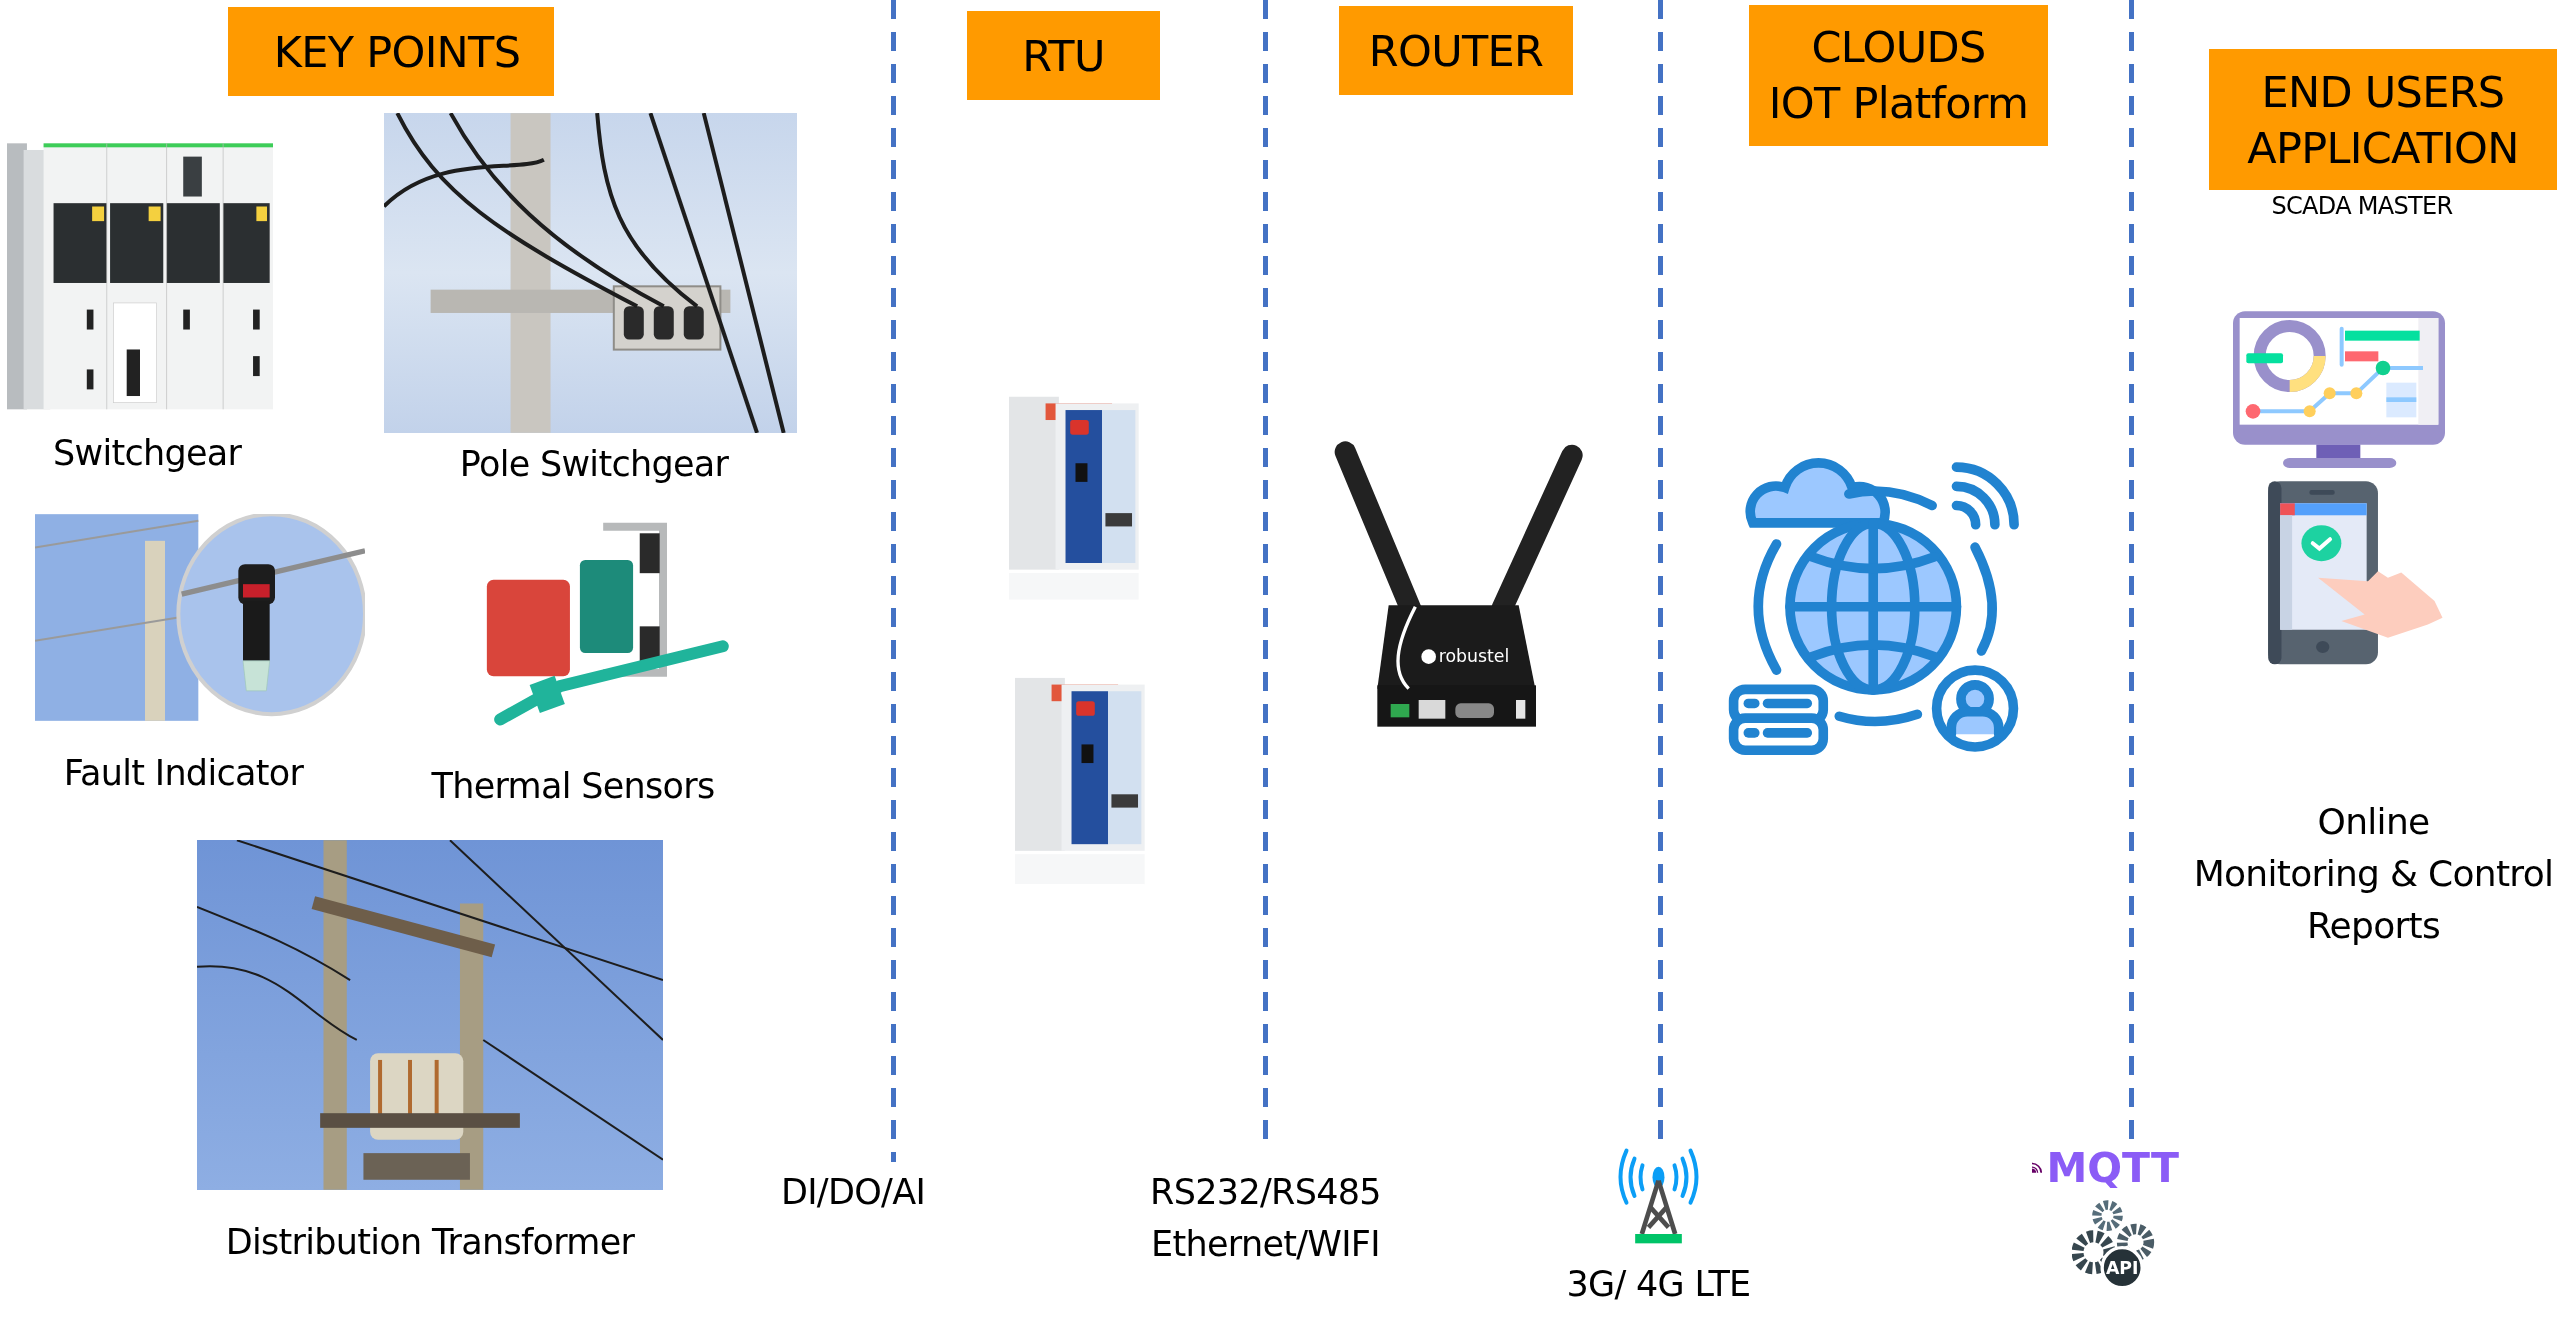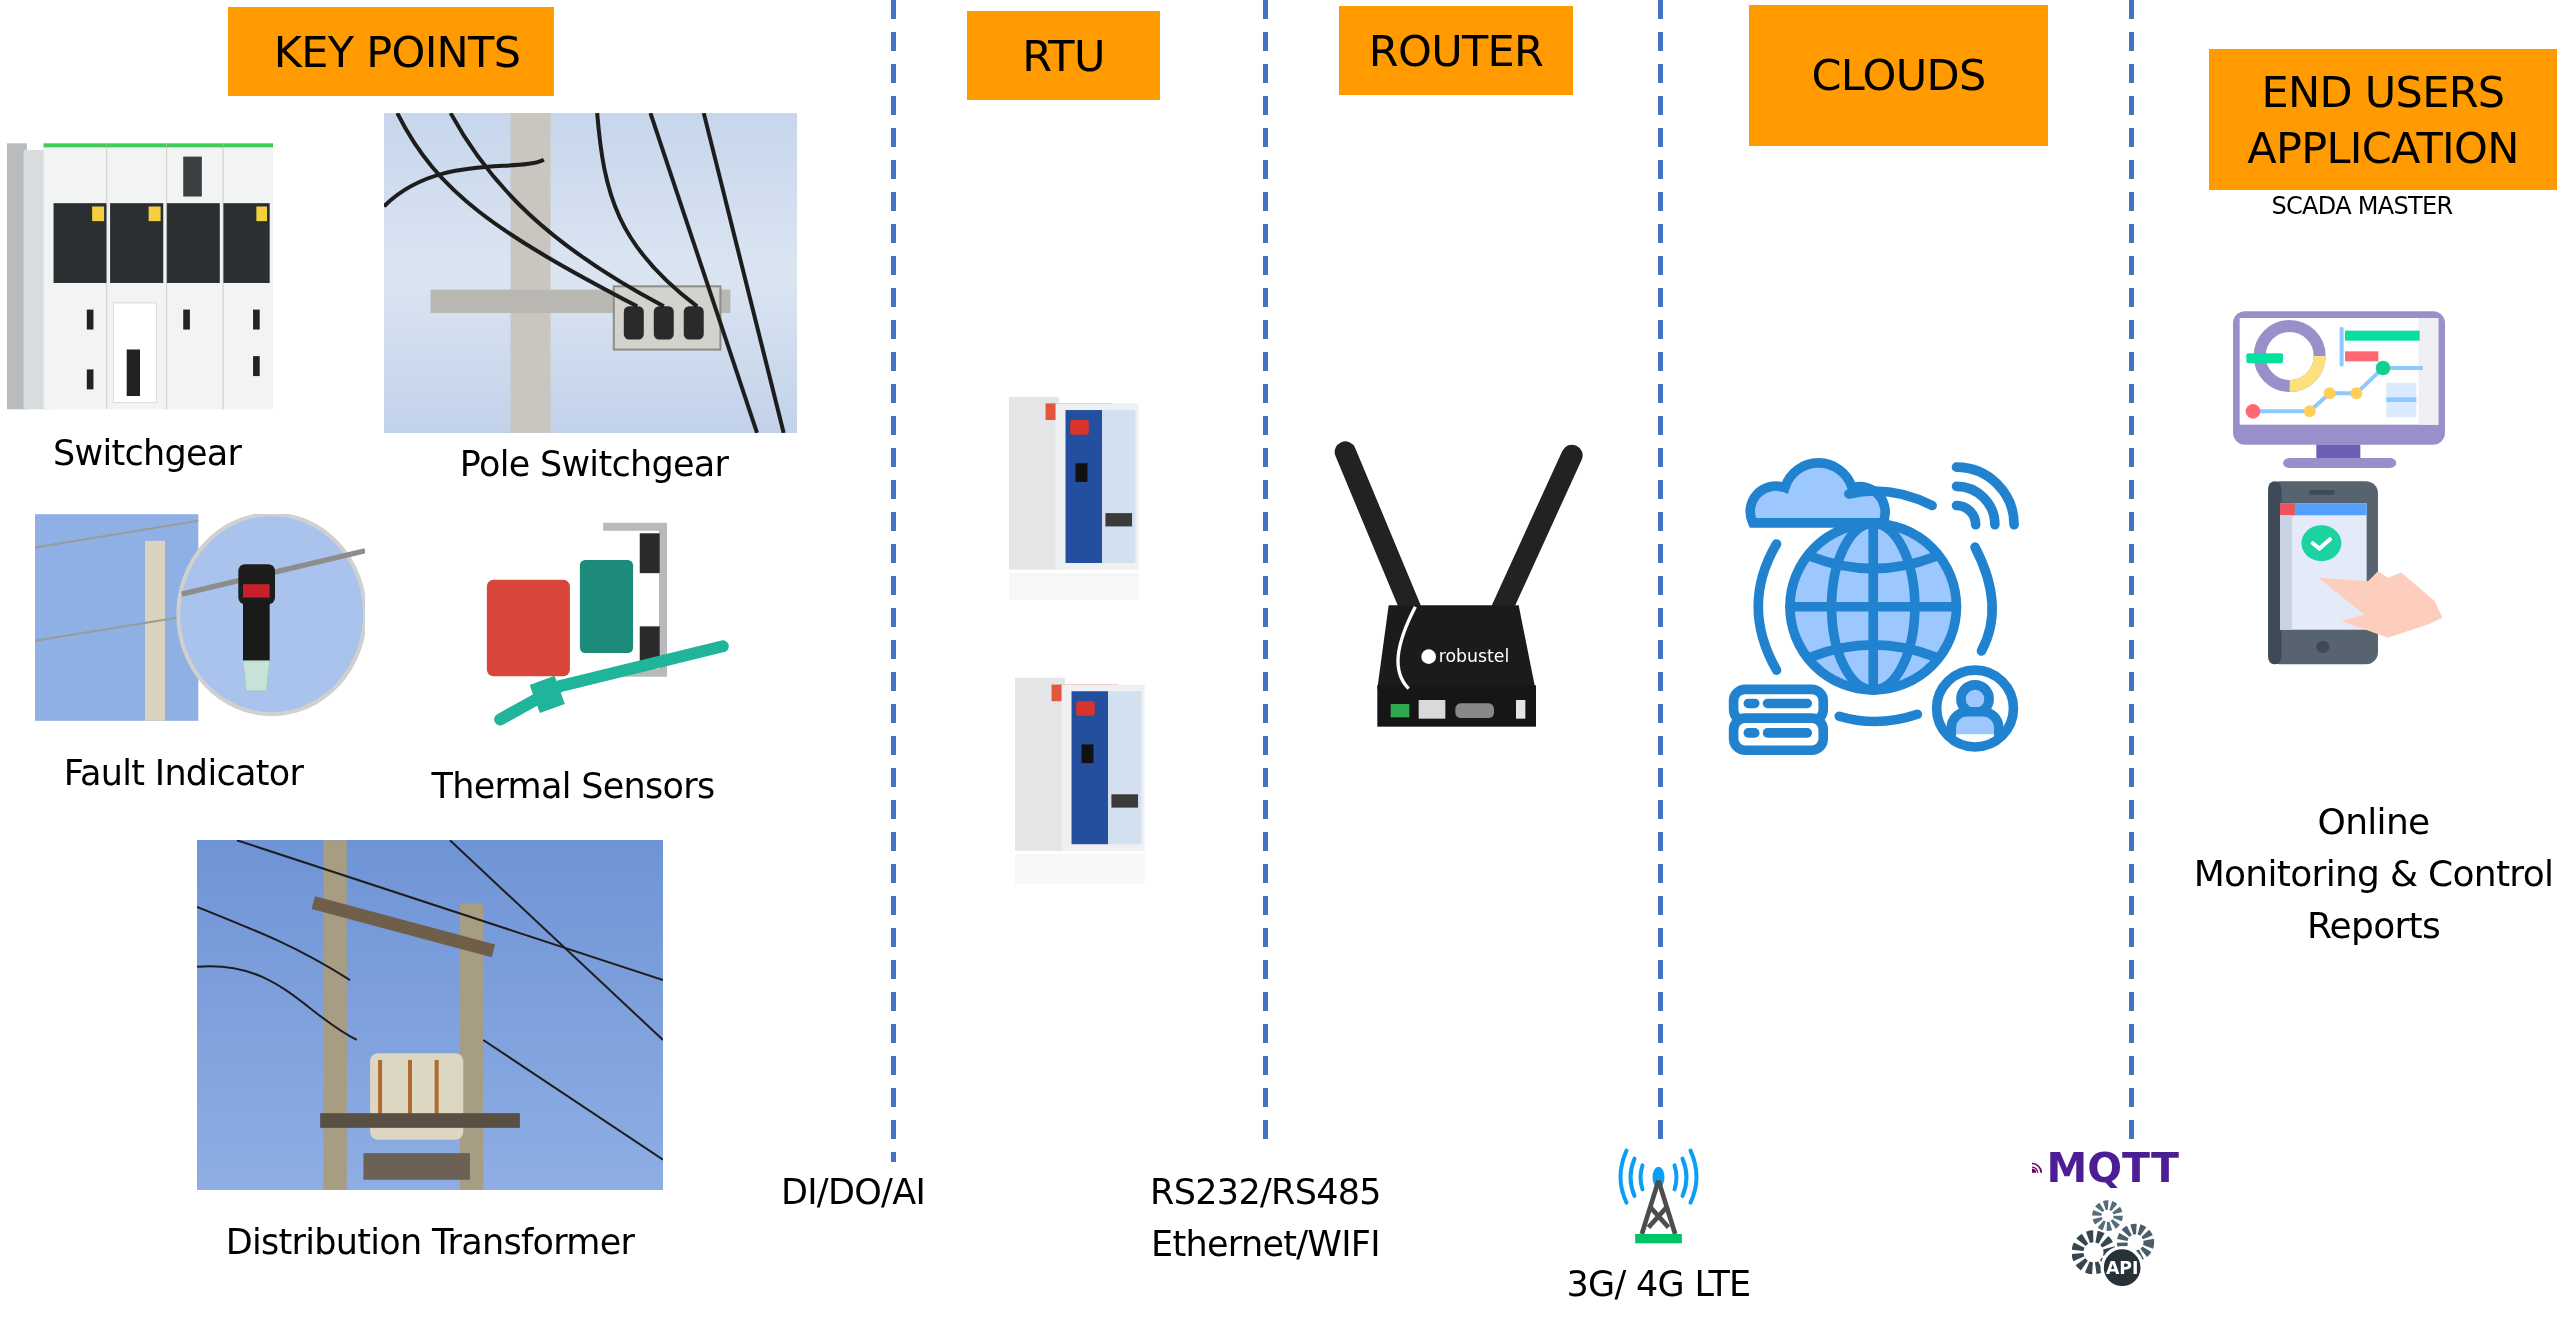--- a/index.html
+++ b/index.html
@@ -29,20 +29,21 @@
   <span>KEY POINTS</span>
 </div>
 <div class="header" style="left:967px; top:11.3px; width:193px; height:89px;">
   <span>RTU</span>
 </div>
 <div class="header" style="left:1339px; top:6px; width:234px; height:89px;text-align:right;">
   <span>ROUTER</span>
 </div>
 <div class="header" style="left:1749px; top:4.7px; width:299px; height:141px;">
   <span>CLOUDS</span>
+  <span>IOT Platform</span>
 </div>
 <div class="header" style="left:2209px; top:17px; width:348px; height:141px;margin-top:32px;">
   <span>END USERS</span>
   <span>APPLICATION</span>
 </div>
 <div class="label" style="left:2209px; top:169px; width:306px; font-size:24px;margin-top:23px;">SCADA MASTER</div>
 
 <div class="photo" style="left:6.7px; top:130px; width:266px; height:286px;">
   <svg width="266" height="286" viewBox="0 0 400 430">
     <rect x="0" y="20" width="30" height="400" fill="#b8bcbf"></rect>
@@ -300,21 +301,21 @@
 <div class="label" style="left:1532px; top:1264px; width:253px;">3G/ 4G LTE</div>
 
 <div style="position:absolute; left:2032px; top:1146px; width:147px; height:43px; display:flex; align-items:center;">
   <svg width="33" height="33" viewBox="0 0 50 50">
     <g fill="#660066">
         <path d="M0 50 V30 a20 20 0 0 1 20 20 z"></path>
         <path d="M0 20 a30 30 0 0 1 30 30 h-6 a24 24 0 0 0 -24 -24 z"></path>
         <path d="M0 2 a48 48 0 0 1 48 48 h-8 a40 40 0 0 0 -40 -40 z"></path>
       </g>
   </svg>
-  <span style="color:#4c1d95; font-family:'DejaVu Sans', sans-serif; font-weight:bold; font-size:41px; margin-left:4px;">MQTT</span>
+  <span style="color:#8b5cf6; font-family:'DejaVu Sans', sans-serif; font-weight:bold; font-size:41px; margin-left:4px;">MQTT</span>
 </div>
 <div class="photo" style="left:2072px; top:1189px; width:87px; height:100px;">
   <svg width="87" height="100" viewBox="0 0 130 150">
     <circle cx="53" cy="40" r="16" fill="none" stroke="#566d7a" stroke-width="14" stroke-dasharray="6 4"></circle>
     <circle cx="95" cy="80" r="20" fill="none" stroke="#4b5d67" stroke-width="16" stroke-dasharray="7 4"></circle>
     <circle cx="32" cy="95" r="24" fill="none" stroke="#37474f" stroke-width="18" stroke-dasharray="8 5"></circle>
     <circle cx="75" cy="118" r="30" fill="#263238" stroke="#ffffff" stroke-width="5"></circle>
     <text x="75" y="128" text-anchor="middle" font-family="DejaVu Sans, sans-serif" font-weight="bold" font-size="26" fill="#ffffff">API</text>
   </svg>
 </div>

